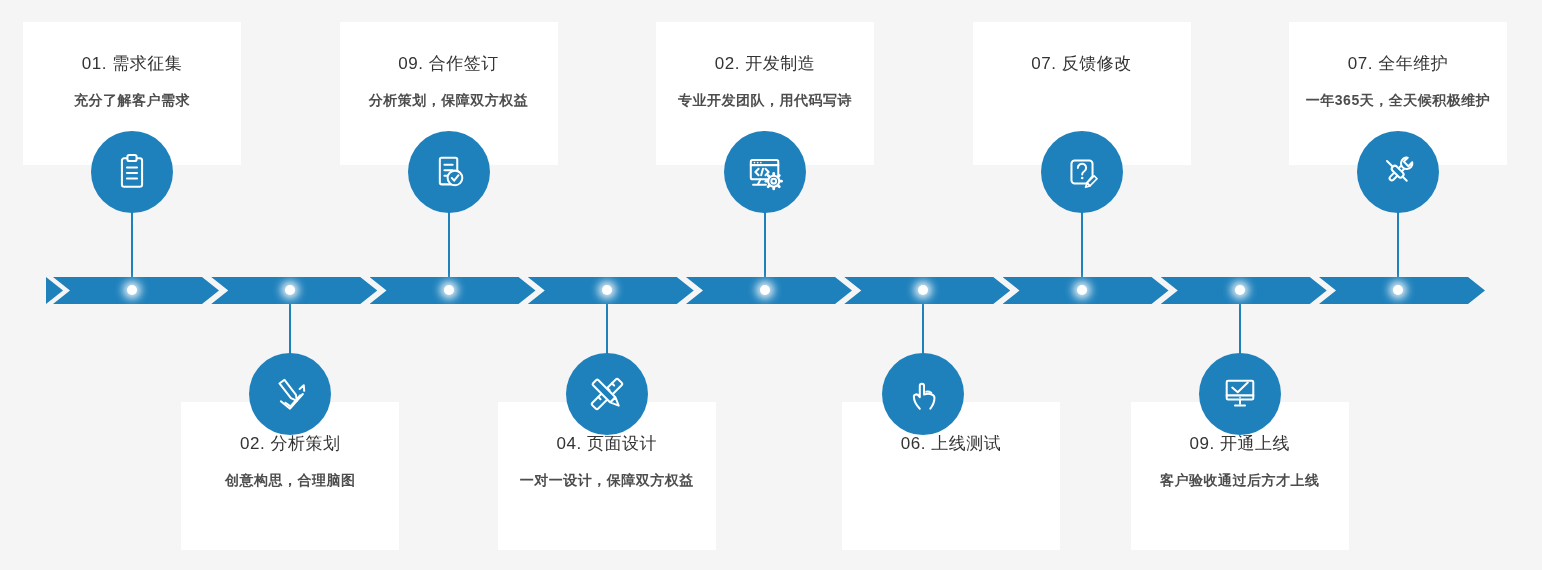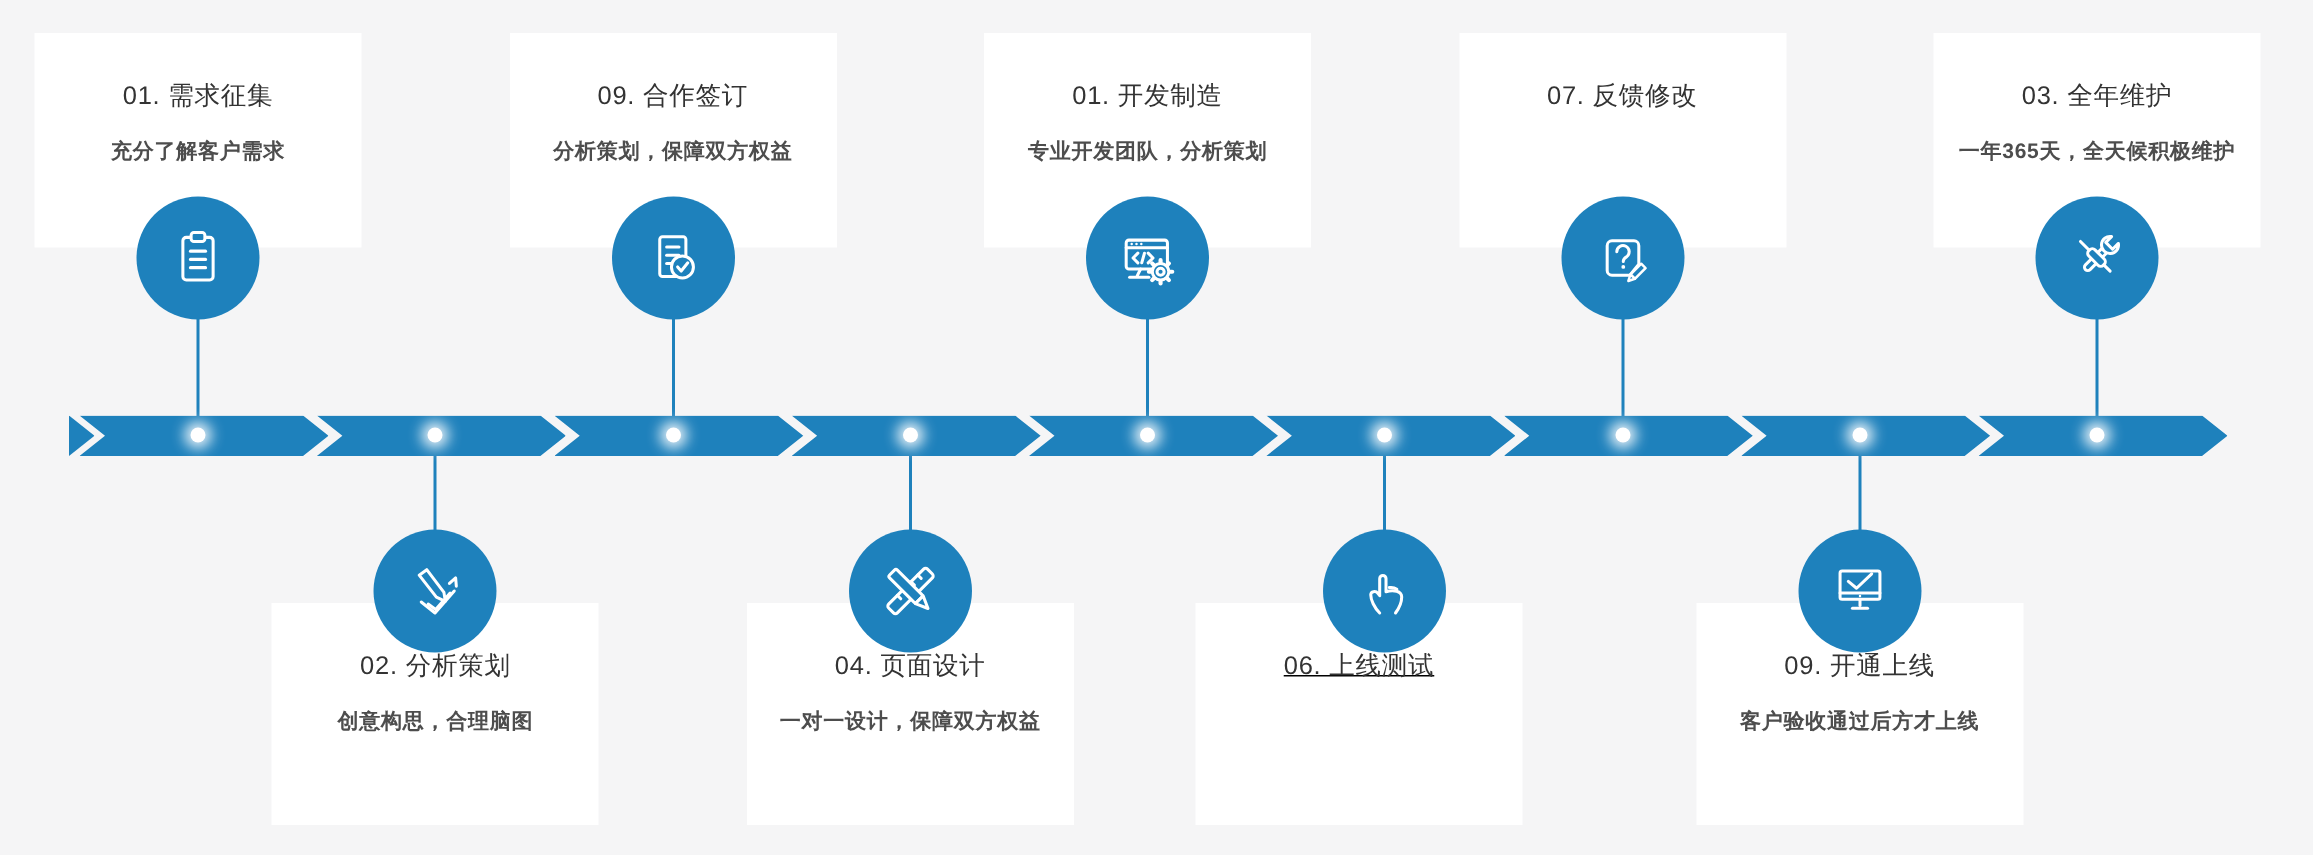--- a/index.html
+++ b/index.html
@@ -147,22 +147,22 @@
             <g transform="rotate(-45 24 24)">
               <rect x="20" y="5" width="8" height="28" rx="1.5" fill="#1e81bc"></rect>
               <path d="M20 33 l4 9 4 -9 z" fill="#1e81bc"></path>
             </g>
           </svg>
         </div>
   </div>
 
   <div class="step">
     <div class="card top" style="left: 656px;">
-      <div class="title">01. 开发制造</div>
-      <div class="desc">专业开发团队，分析策划</div>
+      <div class="title">02. 开发制造</div>
+      <div class="desc">专业开发团队，用代码写诗</div>
     </div>
     <div class="connector" style="left: 764px; top: 208px; height: 71px;"></div>
     <div class="icon-circle" style="left: 724px; top: 131px;">
           <svg viewBox="0 0 48 48" width="44" height="44" fill="none" stroke="#fff" stroke-width="2.2" stroke-linecap="round" stroke-linejoin="round">
             <rect x="8.5" y="11" width="30" height="21" rx="2"></rect>
             <line x1="8.5" y1="16.5" x2="38.5" y2="16.5"></line>
             <circle cx="12.5" cy="13.8" r="0.9" fill="#fff" stroke="none"></circle>
             <circle cx="16" cy="13.8" r="0.9" fill="#fff" stroke="none"></circle>
             <circle cx="19.5" cy="13.8" r="0.9" fill="#fff" stroke="none"></circle>
             <polyline points="17,20.5 13.5,24 17,27.5"></polyline>
@@ -180,21 +180,21 @@
               <line x1="33.5" y1="28" x2="33.5" y2="25.5"></line>
               <line x1="37.7" y1="29.8" x2="39.6" y2="27.9"></line>
             </g>
             <circle cx="33.5" cy="34" r="6" fill="#1e81bc"></circle>
             <circle cx="33.5" cy="34" r="2.6"></circle>
           </svg>
         </div>
   </div>
 
   <div class="step">
-    <div class="card bottom" style="left: 797px; text-decoration: underline;">
+    <div class="card bottom" style="left: 842px;">
       <div class="title">06. 上线测试</div>
     </div>
     <div class="connector" style="left: 922.25px; top: 304px; height: 84px;"></div>
     <div class="icon-circle" style="left: 882.25px; top: 353px;">
           <svg viewBox="0 0 48 48" width="44" height="44" fill="none" stroke="#fff" stroke-width="2.2" stroke-linecap="round" stroke-linejoin="round">
             <path d="M20.5 40 C16.5 36 14 30.5 14 26.8 c0 -2.6 3.6 -3.2 5.2 -1.1 l1.3 1.7 V15 a2.3 2.3 0 0 1 4.6 0 v9.5 c5.5 -1.6 11.4 -0.4 11.4 3.8 0 4.6 -2.2 8.6 -4.5 11.7"></path>
             <path d="M27.5 21.5 a7.5 7.5 0 0 1 5.5 1.2"></path>
           </svg>
         </div>
   </div>
@@ -230,21 +230,21 @@
             <polyline points="15.5,17 21.5,22 32.5,11.5"></polyline>
             <circle cx="24" cy="27.6" r="0.9" fill="#fff" stroke="none"></circle>
             <line x1="24" y1="30" x2="24" y2="34.5"></line>
             <line x1="18.5" y1="36.5" x2="29.5" y2="36.5"></line>
           </svg>
         </div>
   </div>
 
   <div class="step">
     <div class="card top" style="left: 1289px;">
-      <div class="title">03. 全年维护</div>
+      <div class="title">07. 全年维护</div>
       <div class="desc">一年365天，全天候积极维护</div>
     </div>
     <div class="connector" style="left: 1397px; top: 208px; height: 71px;"></div>
     <div class="icon-circle" style="left: 1357px; top: 131px;">
           <svg viewBox="0 0 48 48" width="44" height="44" fill="none" stroke="#fff" stroke-width="2.2" stroke-linecap="round" stroke-linejoin="round">
             <g transform="rotate(45 24 24)">
               <path d="M20.5 5.5 A6.2 6.2 0 1 0 27.5 5.5 L27.5 11.5 L20.5 11.5 Z" fill="#1e81bc"></path>
               <path d="M21.6 17 V33.5 a2.4 2.4 0 0 0 4.8 0 V17"></path>
             </g>
             <g transform="rotate(-45 24 24)">

